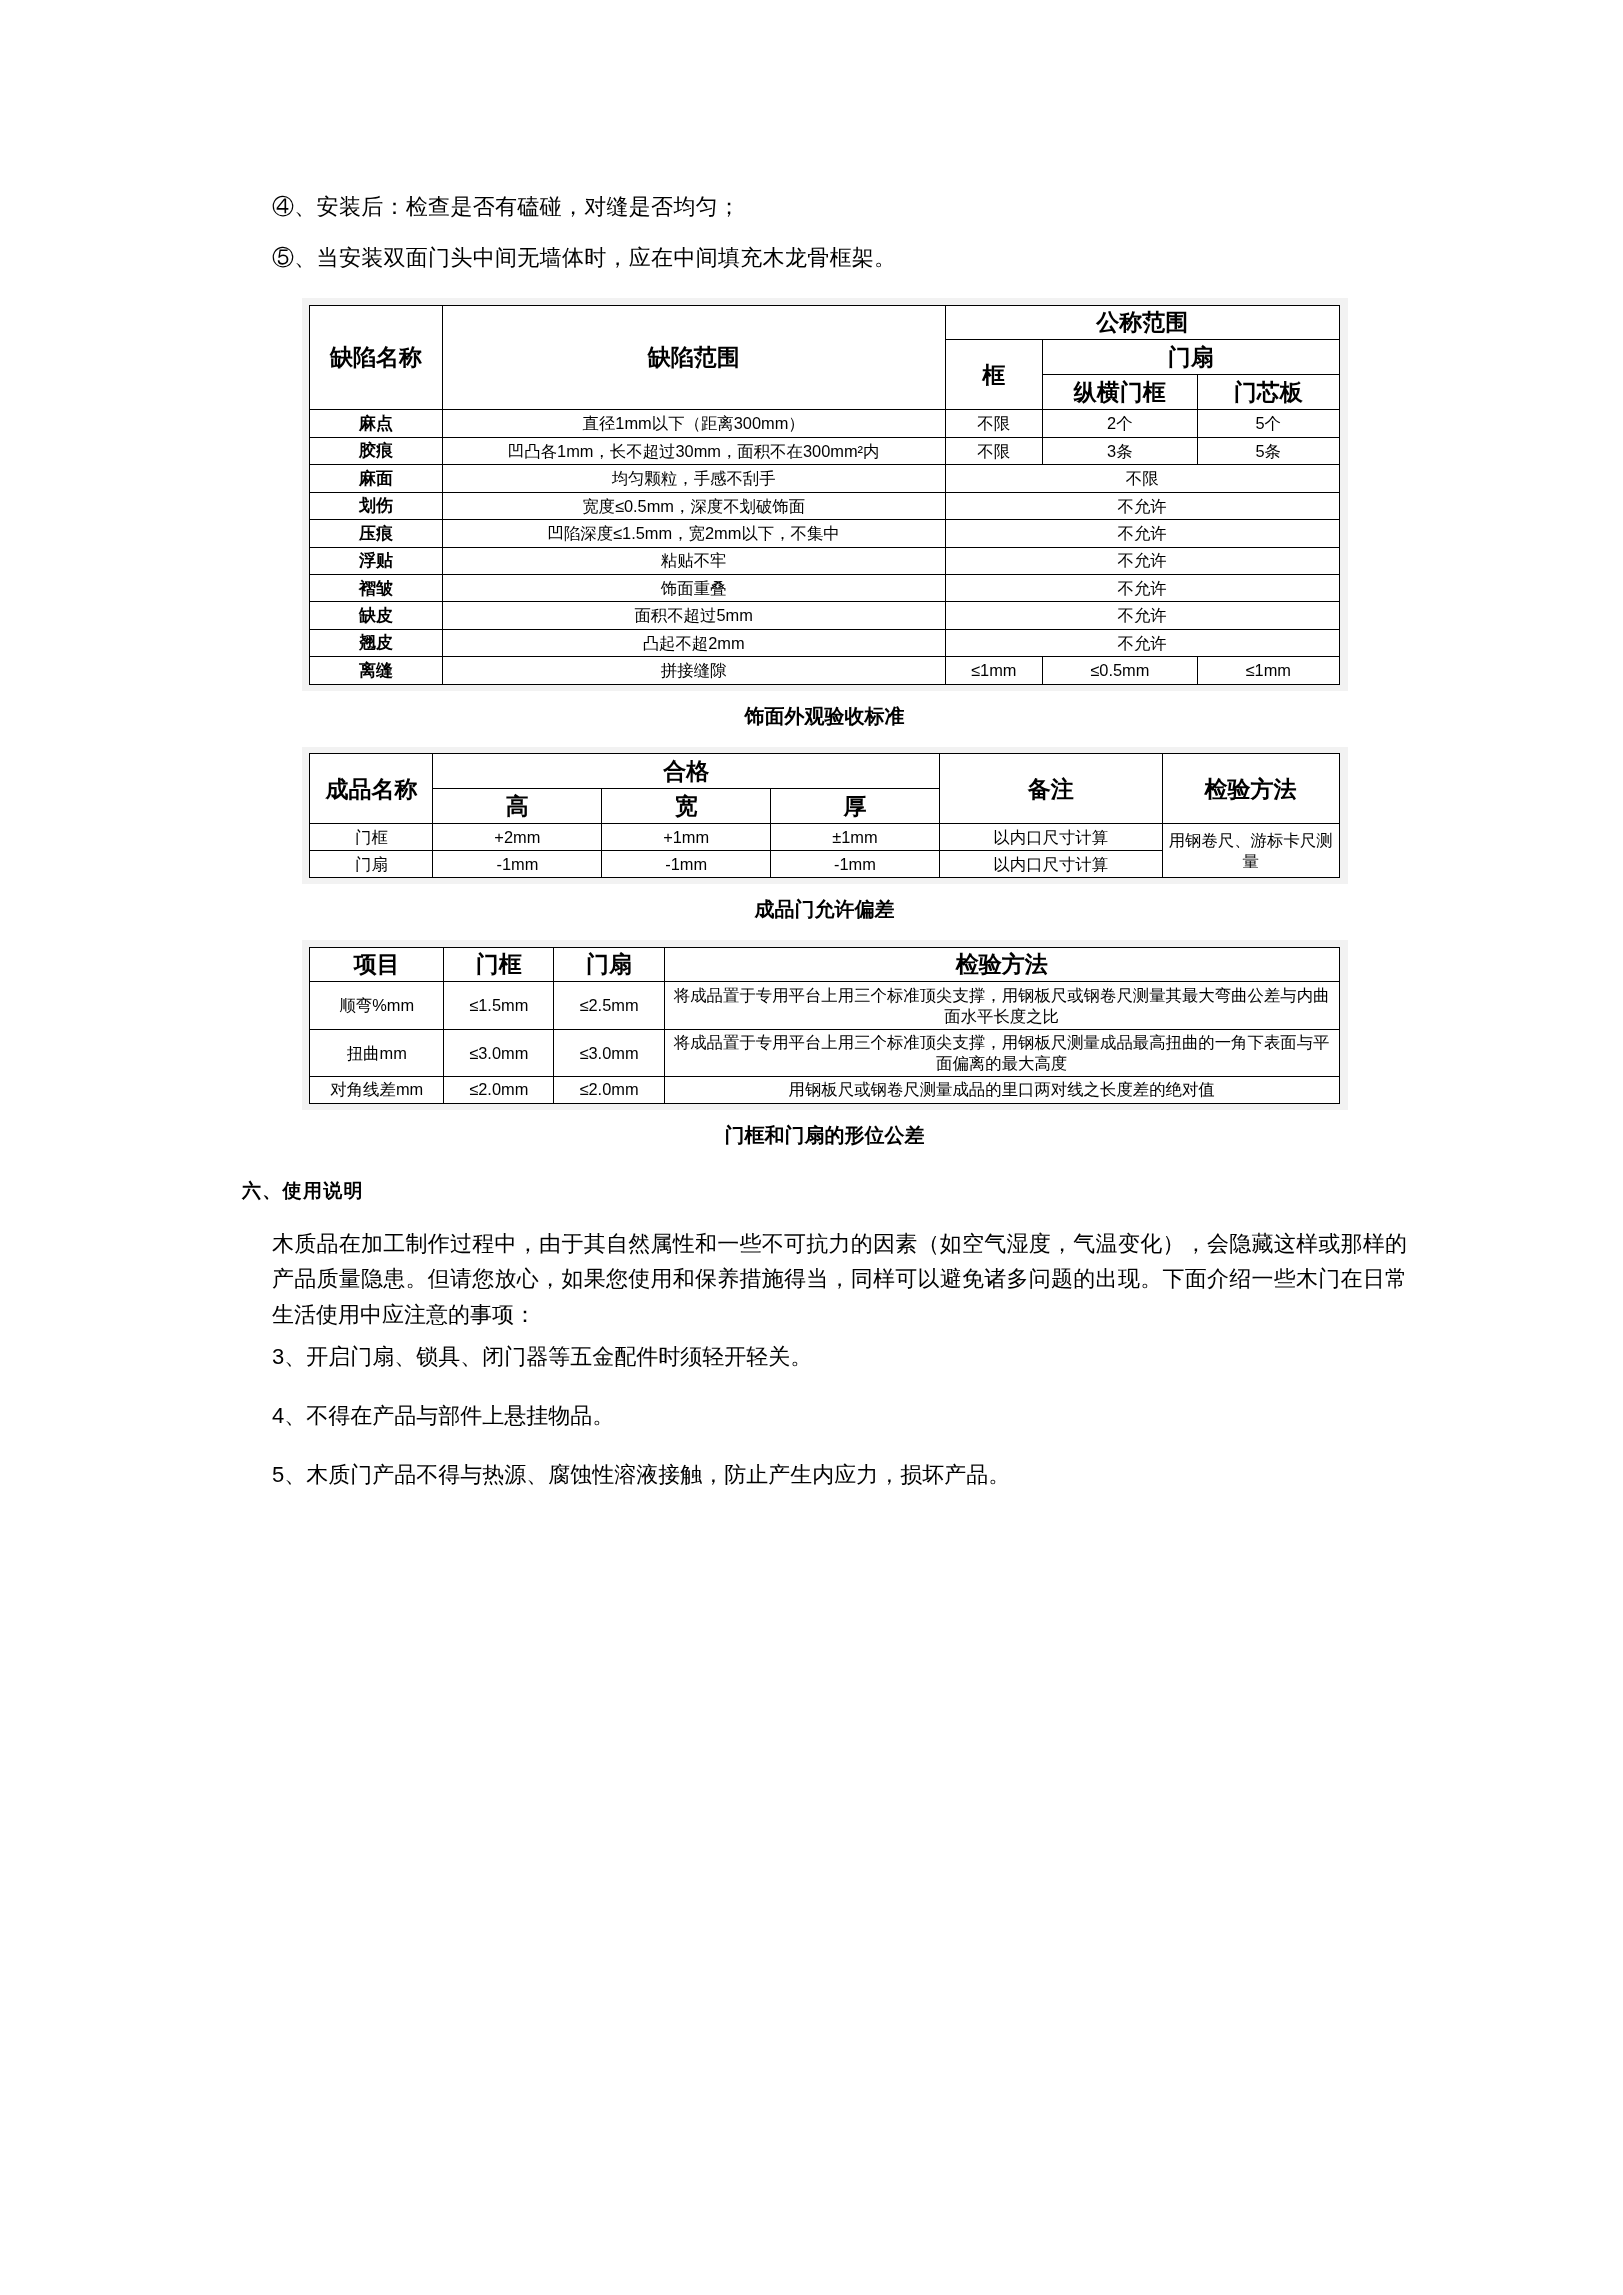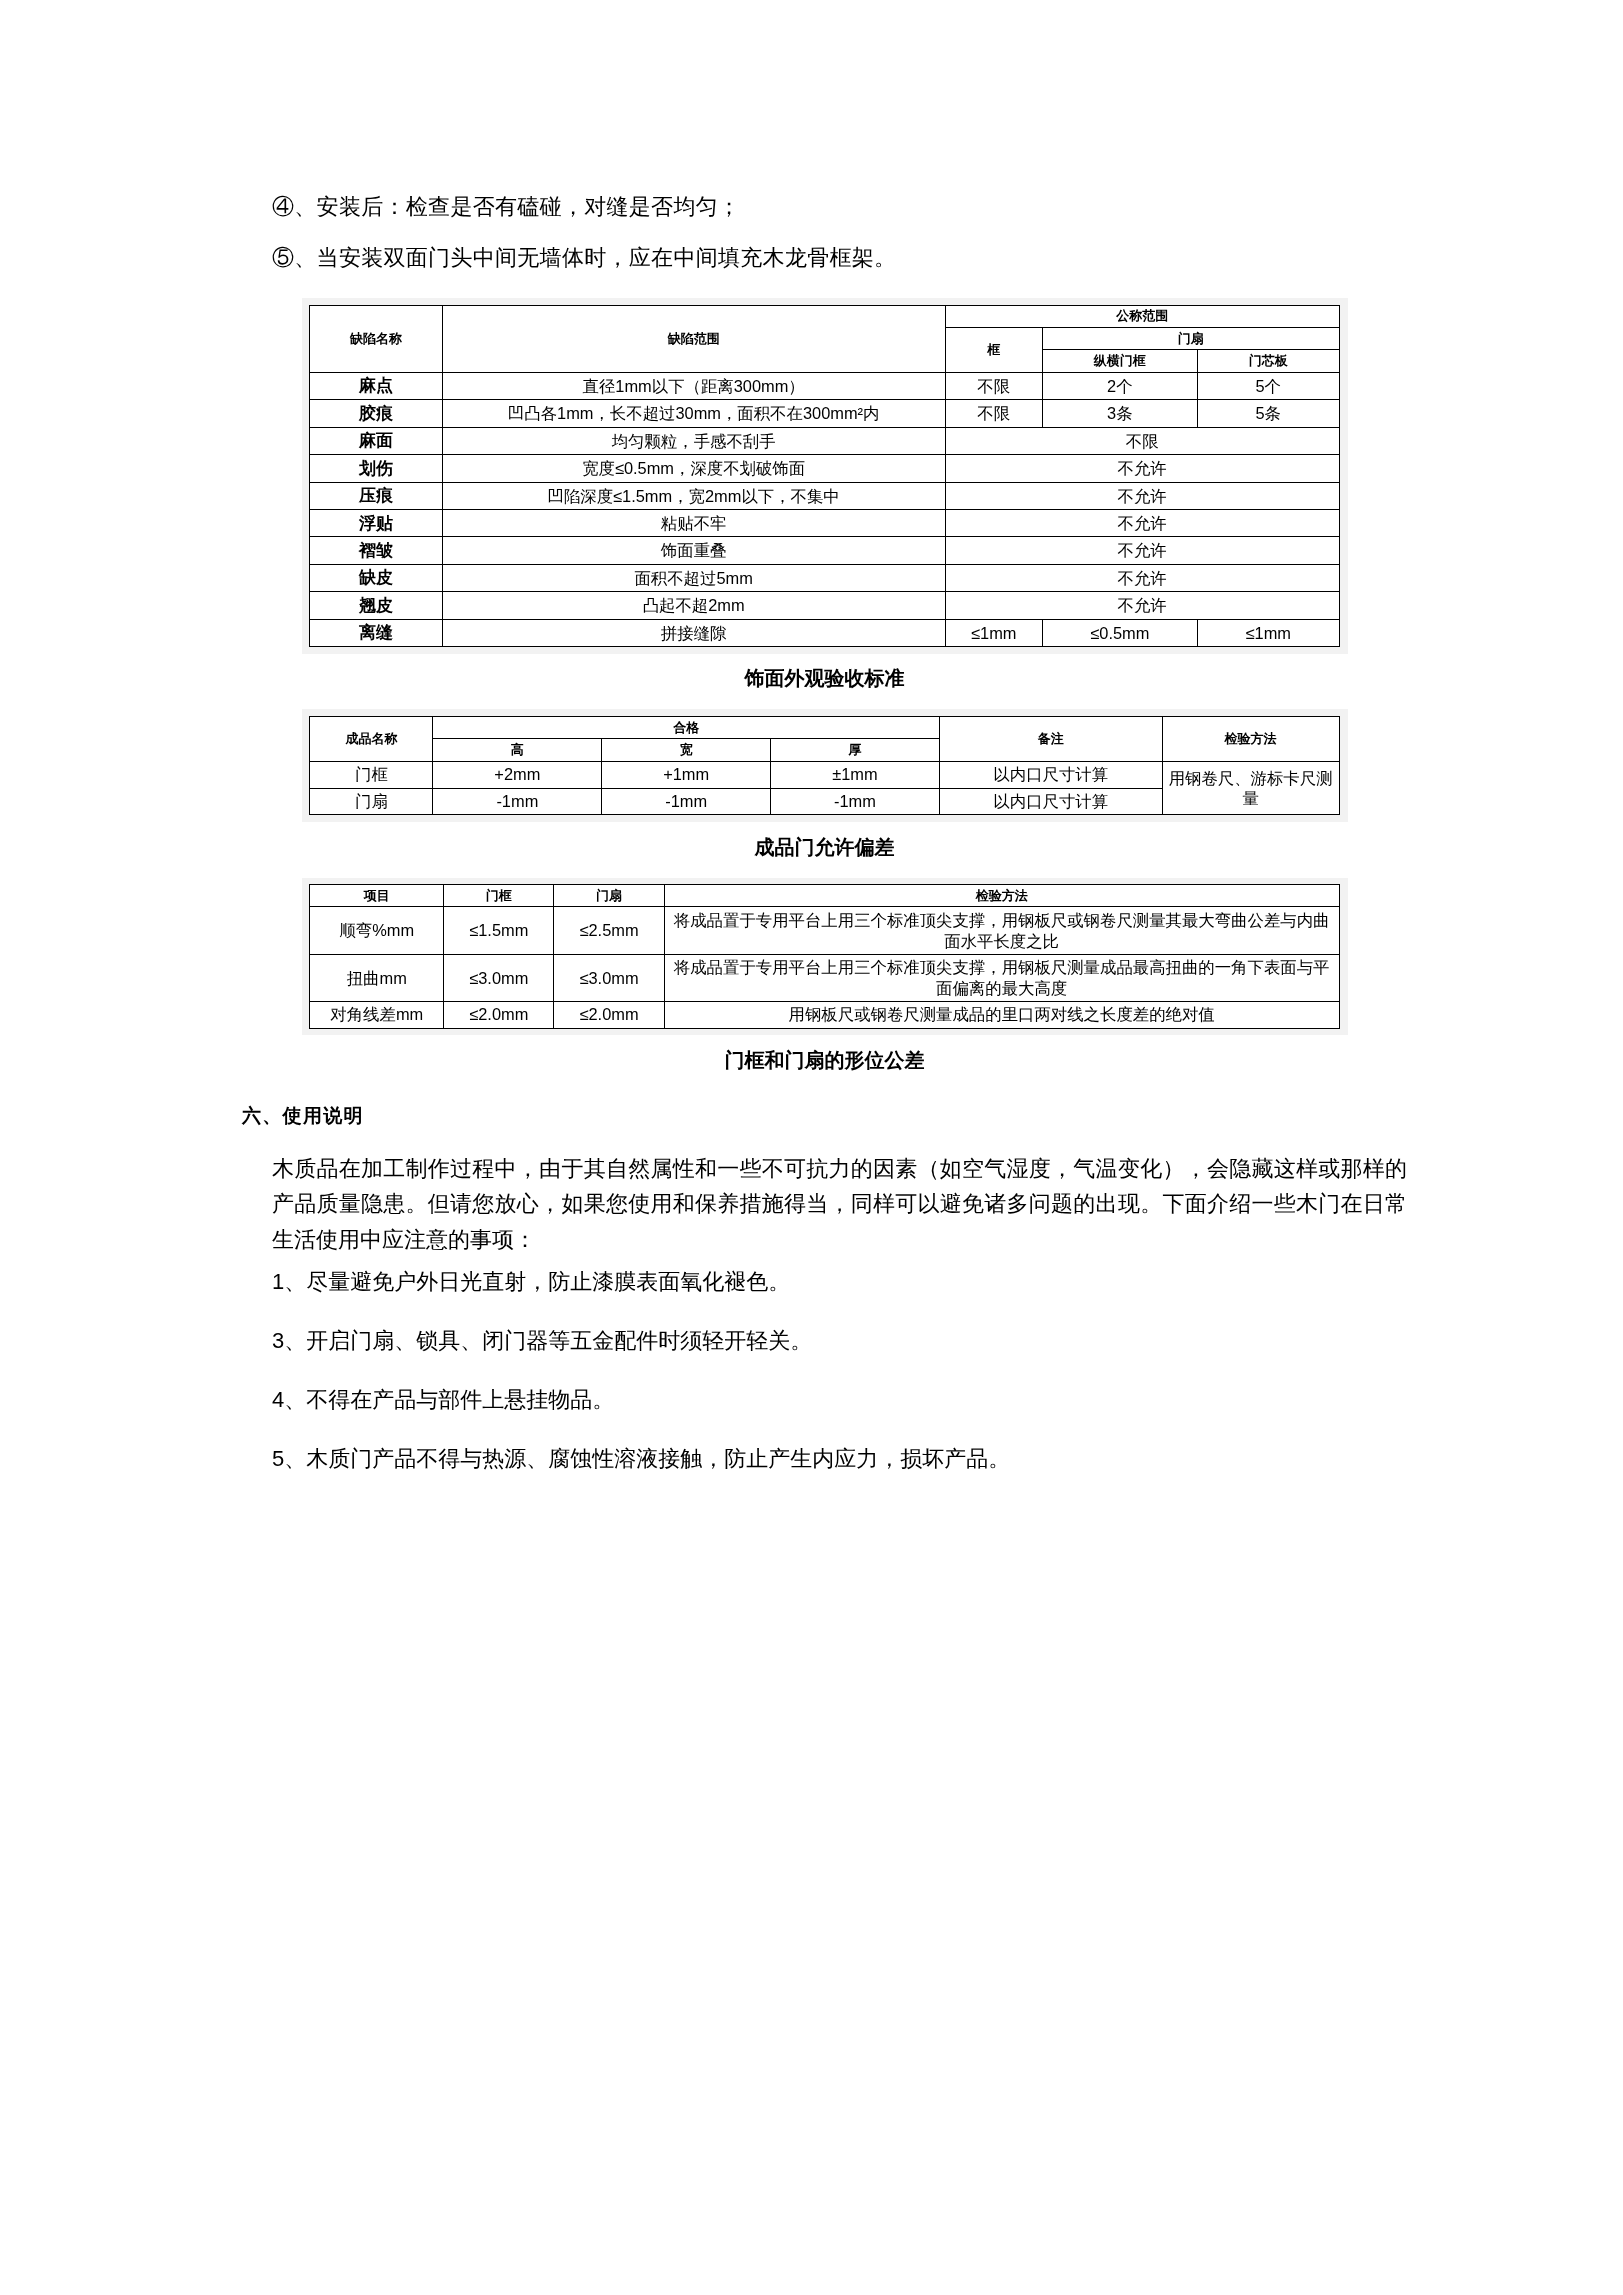--- a/index.html
+++ b/index.html
@@ -44,21 +44,21 @@
     border: 0.7px solid #000000;
     text-align: center;
     vertical-align: middle;
     font-weight: normal;
     padding: 2.6px 2.6px;
     font-size: 16.4px;
     line-height: 1.25;
   }
   table th {
     font-weight: bold;
-    font-size: 13px;
+    font-size: 23px;
   }
   .t1 { }
   .t1 td.lbl { font-weight: bold; font-size: 17px; }
   .caption {
     text-align: center;
     font-size: 20px;
     font-weight: bold;
     margin: 11.8px 0 17px 0;
   }
   .sec-head {
@@ -263,20 +263,19 @@
         </tbody>
       </table>
     </div>
   </div>
   <div class="caption">门框和门扇的形位公差</div>
 
   <h2 class="sec-head">六、使用说明</h2>
 
   <div class="indent-block">
     <p class="body-para">木质品在加工制作过程中，由于其自然属性和一些不可抗力的因素（如空气湿度，气温变化），会隐藏这样或那样的产品质量隐患。但请您放心，如果您使用和保养措施得当，同样可以避免诸多问题的出现。下面介绍一些木门在日常生活使用中应注意的事项：</p>
-    <p class="list-para">1、尽量避免户外日光直射，防止漆膜表面氧化褪色。</p>
     <p class="list-para">3、开启门扇、锁具、闭门器等五金配件时须轻开轻关。</p>
     <p class="list-para">4、不得在产品与部件上悬挂物品。</p>
     <p class="list-para">5、木质门产品不得与热源、腐蚀性溶液接触，防止产生内应力，损坏产品。</p>
   </div>
 
 </div>
 
 
 </body></html>

